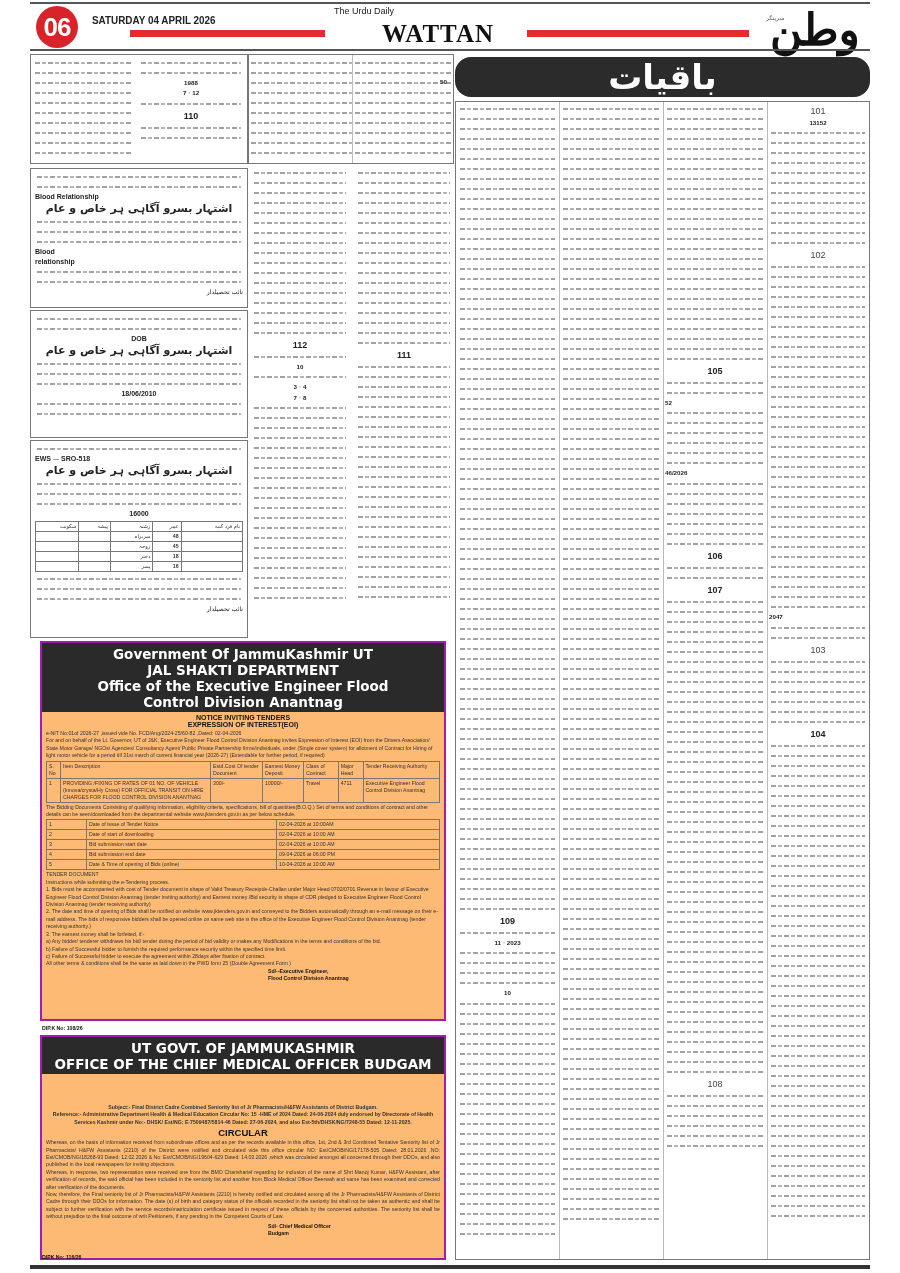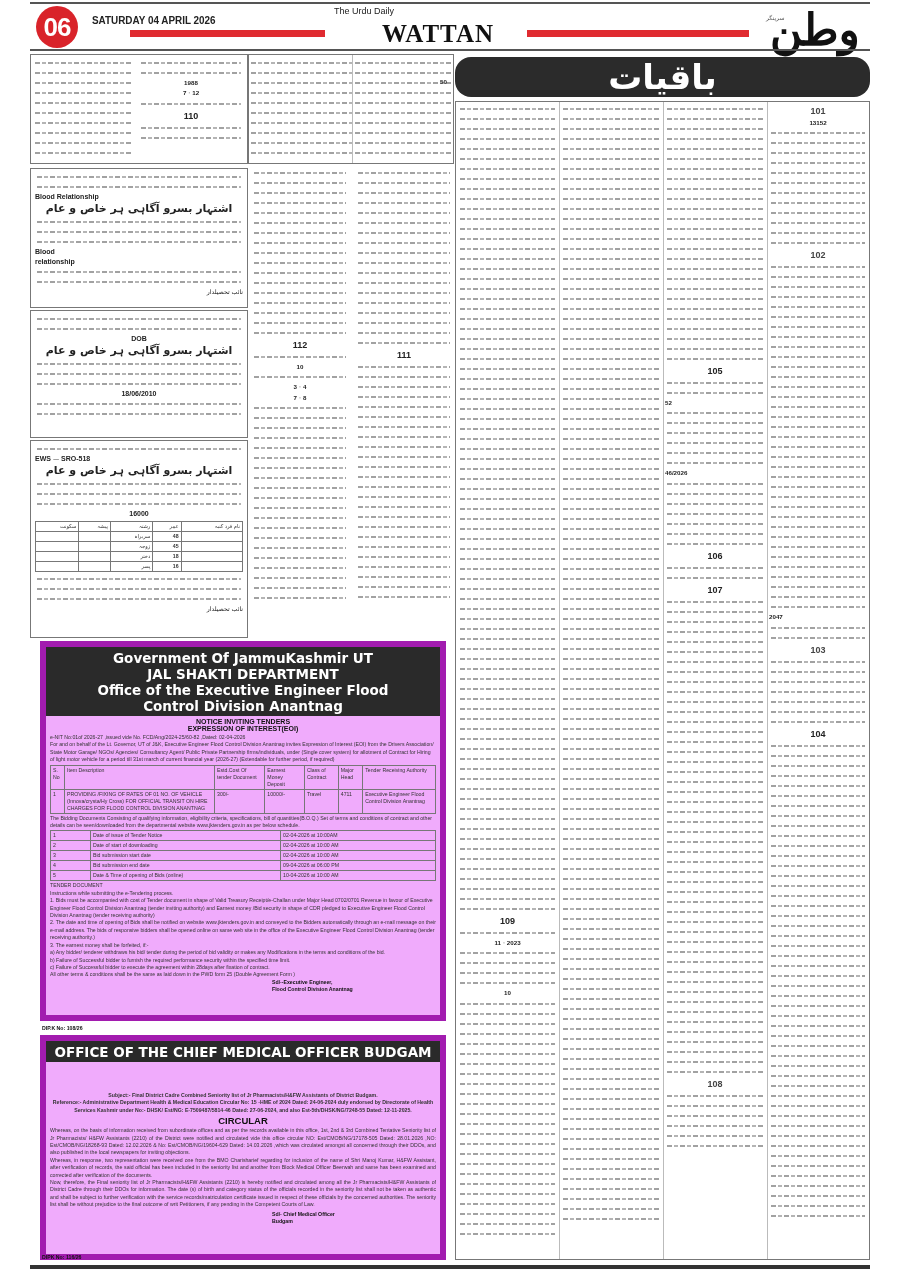--- a/index.html
+++ b/index.html
@@ -16,25 +16,25 @@
   .logo-urdu{left:770px;top:4px;font-family:"DejaVu Serif",serif;font-size:44px;font-weight:bold;color:#111;direction:rtl}
   .logo-small{left:766px;top:14px;font-size:6px;color:#555}
   .midline{left:30px;top:49px;width:840px;height:2px;background:#555}
   
   .box{border:1px solid #777;background:#fff;overflow:hidden}
   .urdu{direction:rtl;font-family:"DejaVu Sans",sans-serif;font-size:6.2px;line-height:10.3px;color:#222;text-align:justify}
   .lines{position:absolute;inset:0;overflow:hidden}
   .fill{height:10px;border-bottom:1px solid transparent;position:relative}
   .fill:before{content:"";position:absolute;right:2px;left:2px;top:4px;height:2px;background:repeating-linear-gradient(90deg,#555 0 5px,transparent 5px 7px,#777 7px 11px,transparent 11px 13px);opacity:.55}
   .num{font-family:"Liberation Sans",sans-serif;font-weight:bold;font-size:9px;text-align:center;color:#222;padding:2px 0}
-  .num.light{font-weight:bold;color:#444}
+  .num.light{font-weight:normal;color:#444}
   .col-sep{position:absolute;top:0;bottom:0;width:1px;background:#bbb}
   .baqiyat{background:#2b2b2b;color:#fff;font-size:34px;font-family:"DejaVu Sans",sans-serif;font-weight:bold;display:flex;align-items:center;justify-content:center;letter-spacing:24px}
   
-  .ad{border:6px solid #a21caf;background:#f0abfc}
+  .ad{border:2px solid #a21caf;background:#fdba74}
   .adhead{background:#2a2a2a;color:#fff;font-family:"DejaVu Sans",sans-serif;font-weight:bold;text-align:center}
   .en{font-family:"Liberation Sans",sans-serif;font-size:5.2px;line-height:7.4px;color:#333}
   table.t{border-collapse:collapse;width:100%}
   table.t td{border:1px solid #777;padding:1px 2px;vertical-align:top;font-family:"Liberation Sans",sans-serif;font-size:5.2px;line-height:7px;color:#333}
   .center{text-align:center}
   .bold{font-weight:bold}
   .heading-ur{font-size:11px;text-align:center;font-weight:bold;letter-spacing:1px;margin:2px 0}
   .ltr{direction:ltr;unicode-bidi:embed;font-family:"Liberation Sans",sans-serif;font-weight:bold}
   .bottomline{left:30px;top:1265px;width:840px;height:4px;background:#333}
 </style>
@@ -358,20 +358,21 @@
     <div class="en">c) Failure of Successful bidder to execute the agreement within 28days after fixation of contract.</div>
     <div class="en">All other terms &amp; conditions shall be the same as laid down in the PWD form 25 (Double Agreement Form )</div>
     <div class="en bold" style="margin-left:222px;color:#111">Sd/--Executive Engineer,</div>
     <div class="en bold" style="margin-left:222px;color:#111">Flood Control Division Anantnag</div>
   </div>
 </div>
 <div class="abs en bold" style="left:42px;top:1025px;color:#111">DIP.K No: 108/26</div>
 
 <div class="abs ad" style="left:40px;top:1035px;width:406px;height:225px;">
   <div class="adhead" style="padding:3px 0 2px;font-size:13.5px;line-height:16px;">
+    <div>UT GOVT. OF JAMMUKASHMIR</div>
     <div>OFFICE OF THE CHIEF MEDICAL OFFICER BUDGAM</div>
   </div>
   <div style="padding:2px 4px;margin-top:28px;">
     <div class="en bold center">Subject:- Final District Cadre Combined Seniority list of Jr Pharmacists/H&amp;FW Assistants of District Budgam.</div>
     <div class="en bold center">Reference:- Administrative Department Health &amp; Medical Education Circular No: 15 -HME of 2024 Dated: 24-06-2024 duly endorsed by Directorate of Health Services Kashmir under No:- DHSK/ Est/NG: E-7509487/5814-46 Dated: 27-06-2024, and also Est-5th/DHSK/NG/7248-55 Dated: 12-11-2025.</div>
     <div class="center bold" style="font-family:'Liberation Sans',sans-serif;font-size:9.5px;margin:1px 0;">CIRCULAR</div>
     <div class="en" style="text-align:justify">Whereas, on the basis of information received from subordinate offices and as per the records available in this office, 1st, 2nd &amp; 3rd Combined Tentative Seniority list of Jr Pharmacists/ H&amp;FW Assistants (2210) of the District were notified and circulated vide this office circular NO: Est/CMOB/NG/17178-505 Dated: 28.01.2026 ,NO: Est/CMOB/NG/18268-93 Dated: 12.02.2026 &amp; No: Est/CMOB/NG/19604-629 Dated: 14.03.2026 ,which was circulated amongst all concerned through their DDOs, and also published in the local newspapers for inviting objections.</div>
     <div class="en" style="text-align:justify">Whereas, in response, two representation were received one from the BMO Charisharief regarding for inclusion of the name of Shri Manoj Kumar, H&amp;FW Assistant, after verification of records, the said official has been included in the seniority list and another from Block Medical Officer Beerwah and same has been examined and corrected after verification of the documents.</div>
     <div class="en" style="text-align:justify">Now, therefore, the Final seniority list of Jr Pharmacists/H&amp;FW Assistants (2210) is hereby notified and circulated among all the Jr Pharmacists/H&amp;FW Assistants of District Cadre through their DDOs for information. The date (s) of birth and category status of the officials recorded in the seniority list shall not be taken as authentic and shall be subject to further verification with the service records/matriculation certificate issued in respect of these officials by the concerned authorities. The seniority list shall be without prejudice to the final outcome of writ Petitioners, if any pending in the Competent Courts of Law.</div>
     <div class="en bold" style="margin-left:222px;color:#111;margin-top:2px">Sd/- Chief Medical Officer</div>

